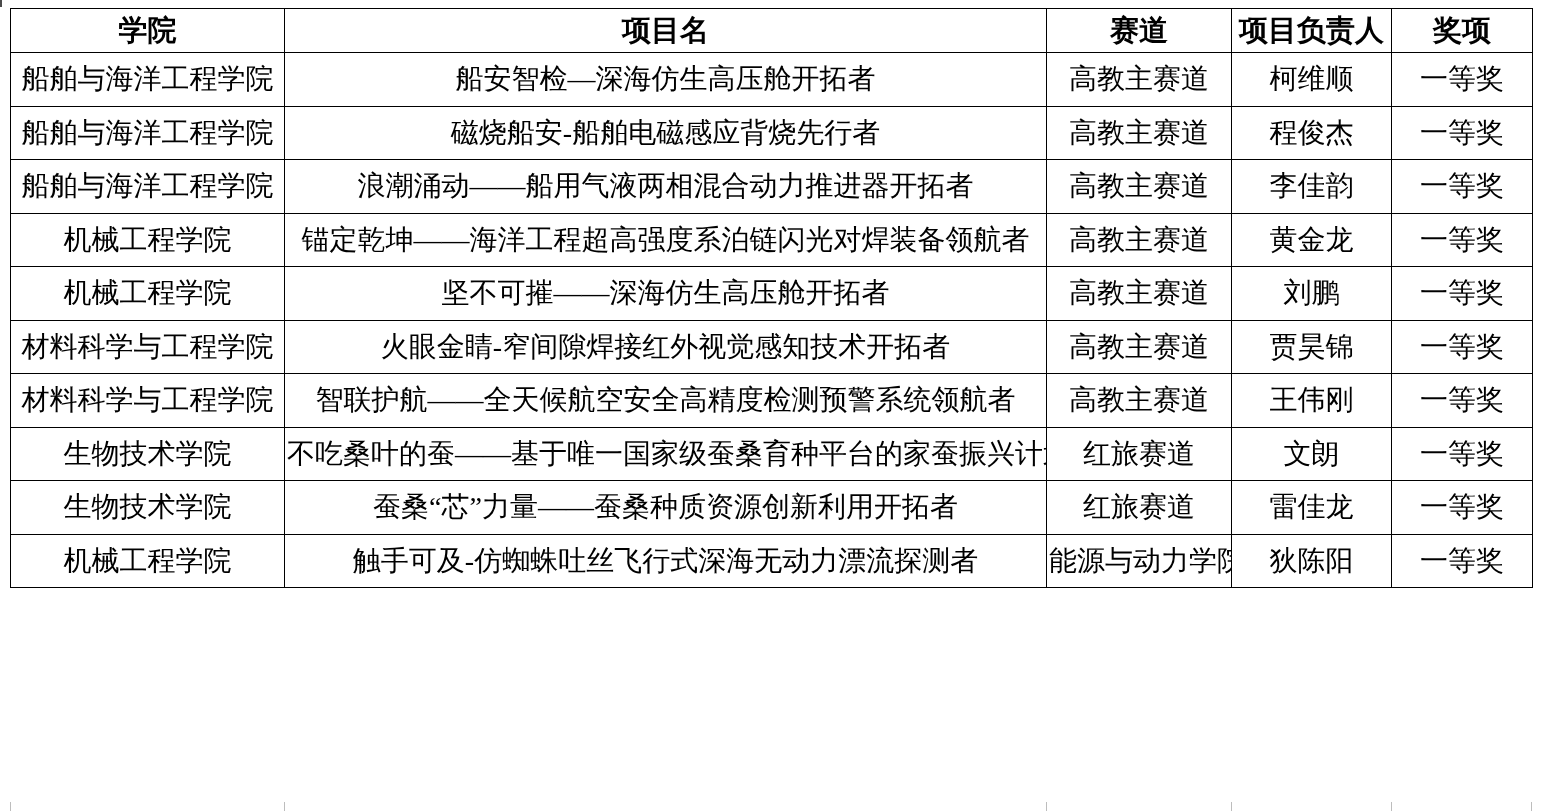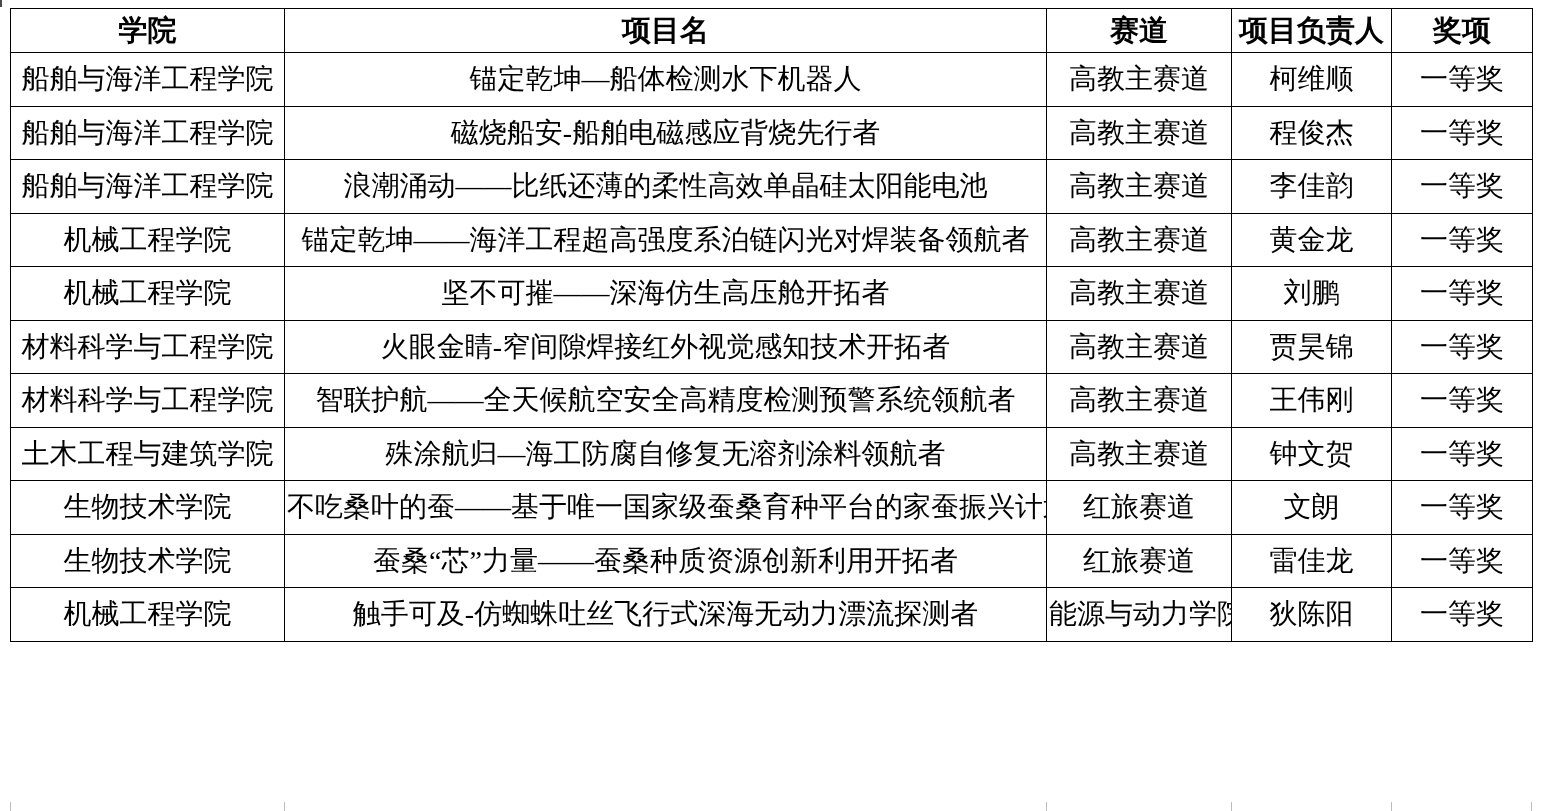--- a/index.html
+++ b/index.html
@@ -69,35 +69,35 @@
       <th>学院</th>
       <th>项目名</th>
       <th>赛道</th>
       <th>项目负责人</th>
       <th>奖项</th>
     </tr>
   </thead>
   <tbody>
       <tr>
         <td>船舶与海洋工程学院</td>
-        <td>锚定乾坤—船体检测水下机器人</td>
+        <td>船安智检—深海仿生高压舱开拓者</td>
         <td>高教主赛道</td>
         <td>柯维顺</td>
         <td>一等奖</td>
       </tr>
       <tr>
         <td>船舶与海洋工程学院</td>
         <td>磁烧船安-船舶电磁感应背烧先行者</td>
         <td>高教主赛道</td>
         <td>程俊杰</td>
         <td>一等奖</td>
       </tr>
       <tr>
         <td>船舶与海洋工程学院</td>
-        <td>浪潮涌动——比纸还薄的柔性高效单晶硅太阳能电池</td>
+        <td>浪潮涌动——船用气液两相混合动力推进器开拓者</td>
         <td>高教主赛道</td>
         <td>李佳韵</td>
         <td>一等奖</td>
       </tr>
       <tr>
         <td>机械工程学院</td>
         <td>锚定乾坤——海洋工程超高强度系泊链闪光对焊装备领航者</td>
         <td>高教主赛道</td>
         <td>黄金龙</td>
         <td>一等奖</td>
@@ -114,27 +114,20 @@
         <td>火眼金睛-窄间隙焊接红外视觉感知技术开拓者</td>
         <td>高教主赛道</td>
         <td>贾昊锦</td>
         <td>一等奖</td>
       </tr>
       <tr>
         <td>材料科学与工程学院</td>
         <td>智联护航——全天候航空安全高精度检测预警系统领航者</td>
         <td>高教主赛道</td>
         <td>王伟刚</td>
-        <td>一等奖</td>
-      </tr>
-      <tr>
-        <td>土木工程与建筑学院</td>
-        <td>殊涂航归—海工防腐自修复无溶剂涂料领航者</td>
-        <td>高教主赛道</td>
-        <td>钟文贺</td>
         <td>一等奖</td>
       </tr>
       <tr>
         <td>生物技术学院</td>
         <td>不吃桑叶的蚕——基于唯一国家级蚕桑育种平台的家蚕振兴计划</td>
         <td>红旅赛道</td>
         <td>文朗</td>
         <td>一等奖</td>
       </tr>
       <tr>

